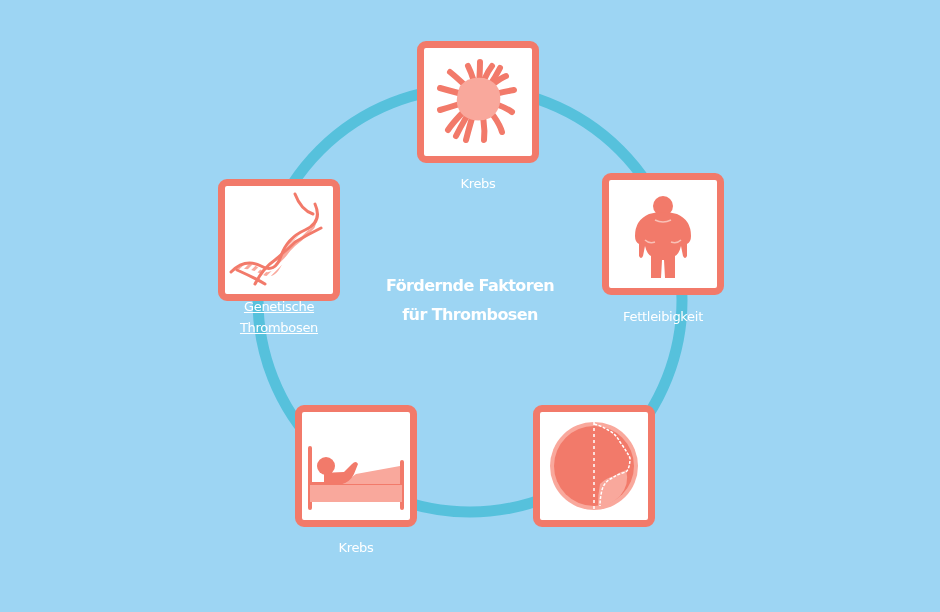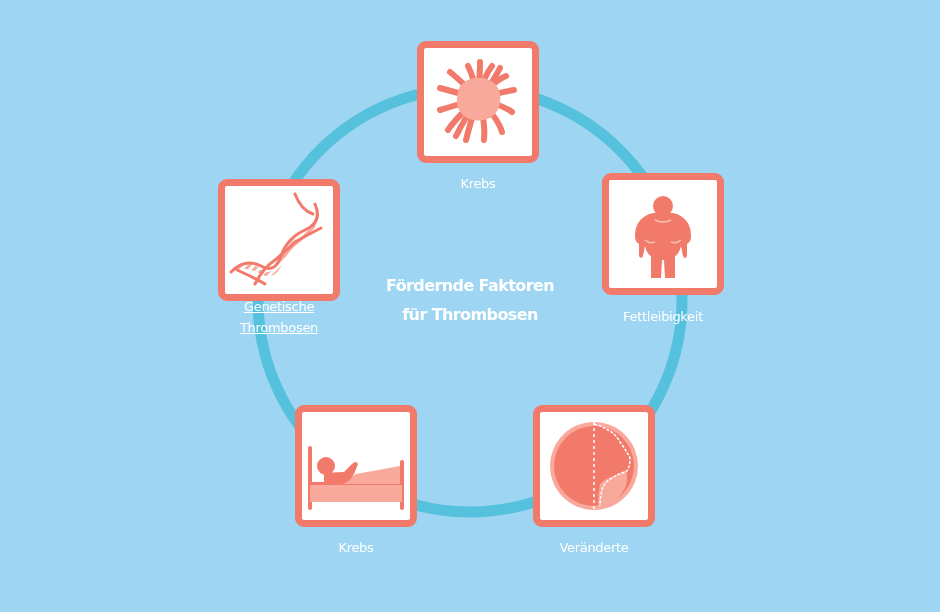--- a/index.html
+++ b/index.html
@@ -81,21 +81,20 @@
   <svg viewBox="0 0 108 108">
     <circle cx="54" cy="54" r="44" fill="#F9A89C"></circle>
     <circle cx="54" cy="54" r="40" fill="#F27A6A"></circle>
     <path d="M54 14 Q60 16 66 18 Q72 22 78 26 Q82 34 88 40 Q90 50 86 58 Q80 60 74 64 Q66 66 62 72 Q58 80 60 90 Q56 94 54 94 Z" fill="#F27A6A"></path>
     <path d="M60 72 Q66 66 74 64 Q80 60 86 58 Q90 72 80 84 Q70 94 58 94 Q58 82 60 72 Z" fill="#F9A89C"></path>
     <path d="M54 12 Q62 14 68 18 Q76 22 80 30 Q86 38 90 46 Q90 56 86 60 Q78 62 72 66 Q64 70 62 78 Q60 86 60 94" stroke="#FFFFFF" stroke-width="1.5" fill="none" stroke-dasharray="3 1.5"></path>
     <line x1="54" y1="10" x2="54" y2="98" stroke="#FFFFFF" stroke-width="1.5" stroke-dasharray="3 3"></line>
   </svg>
 </div>
 <div class="label" style="left:523px;top:537px;width:142px;">
-  <div>Veränderte</div>
 </div>
 
 <div class="box" style="left:295px;top:405px;">
   <svg viewBox="0 0 108 108">
     <rect x="6" y="34" width="4" height="64" rx="2" fill="#F27A6A"></rect>
     <rect x="98" y="48" width="4" height="50" rx="2" fill="#F27A6A"></rect>
     <rect x="8" y="72" width="92" height="18" fill="#F9A89C"></rect>
     <rect x="8" y="70" width="92" height="3" fill="#F27A6A"></rect>
     <path d="M54 62 L98 54 L98 72 L40 72 Z" fill="#F9A89C"></path>
     <circle cx="24" cy="54" r="9" fill="#F27A6A"></circle>

